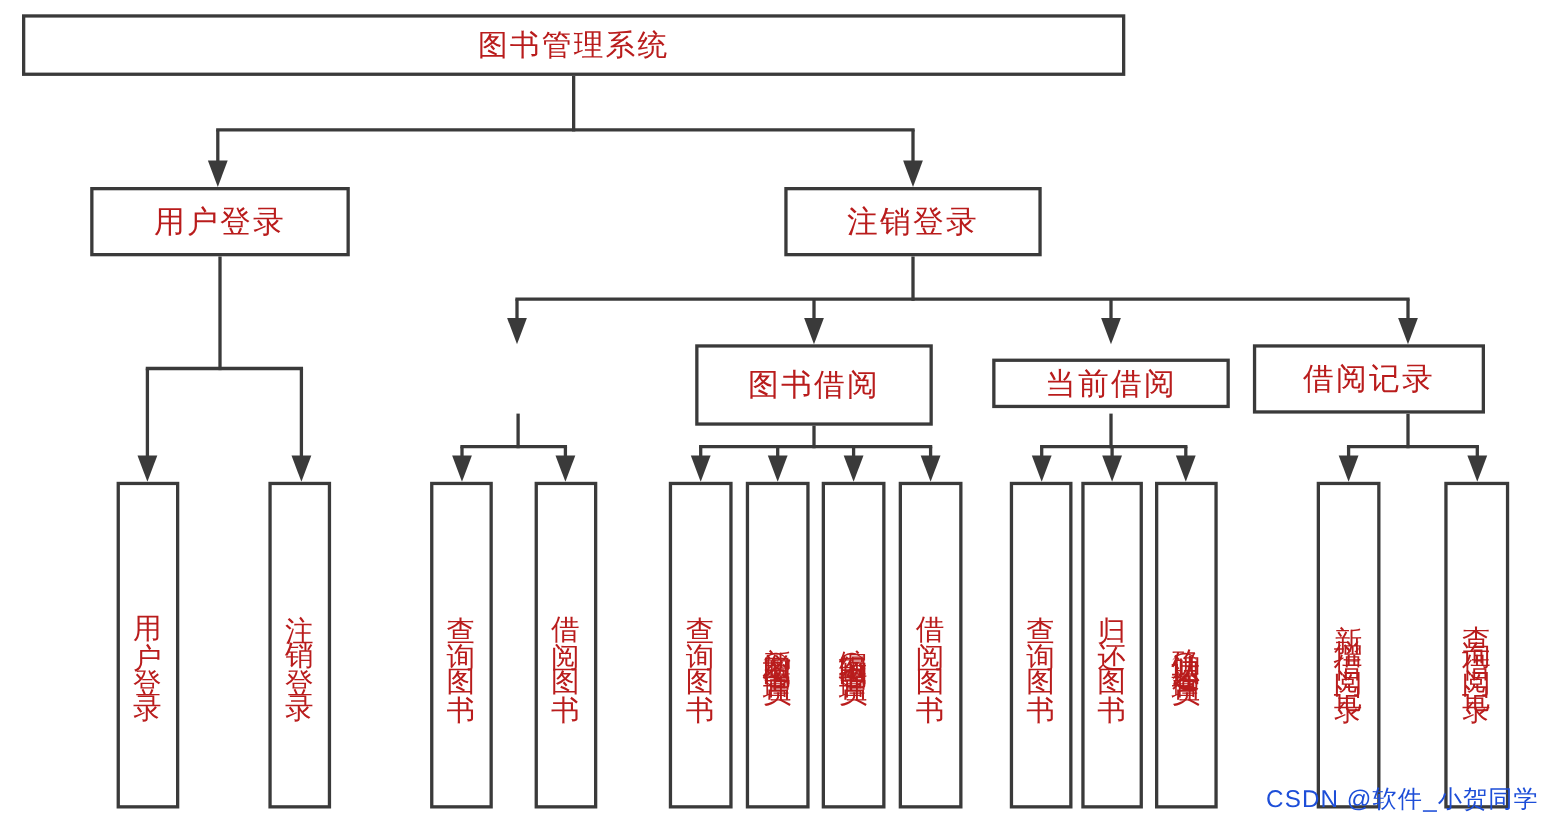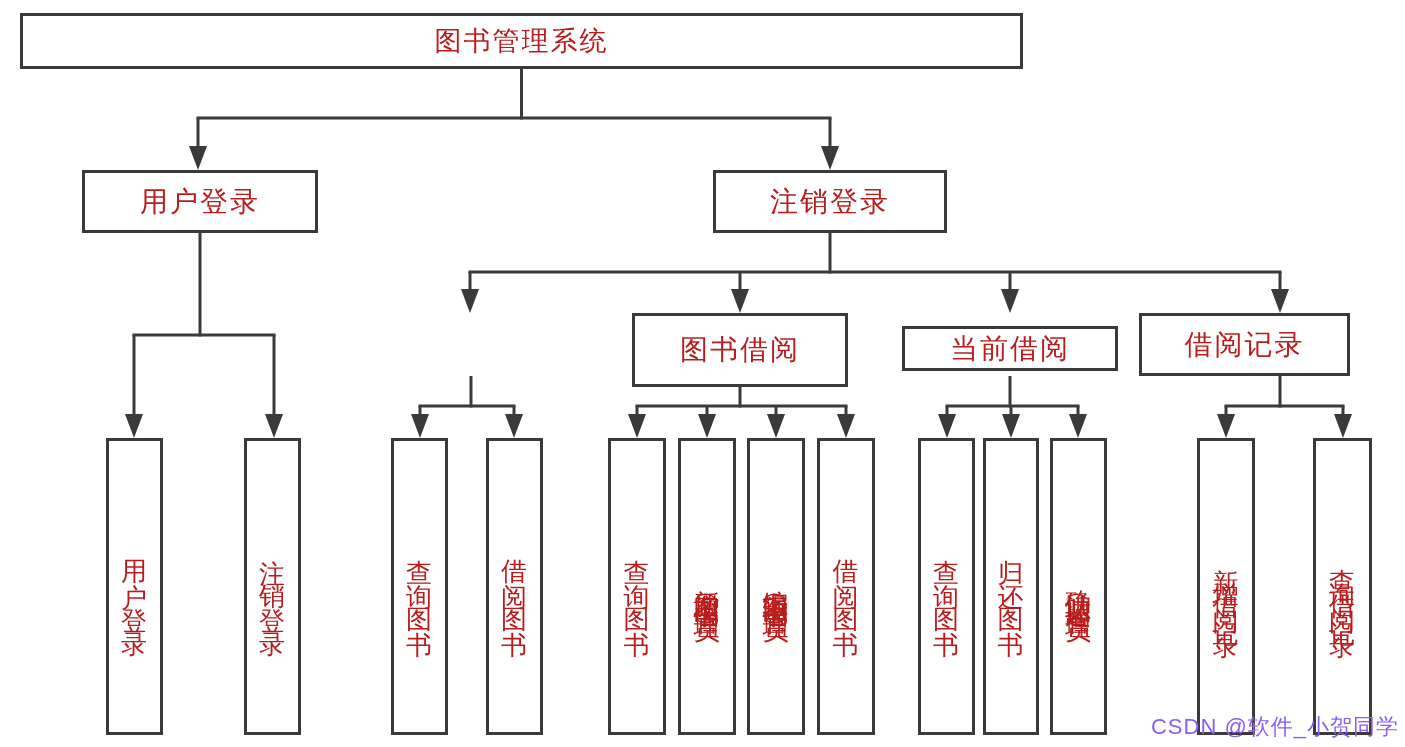--- a/index.html
+++ b/index.html
@@ -35,21 +35,21 @@
     line-height: 1;
   }
   .v-short { letter-spacing: 24px; }
   .v-mid   { letter-spacing: 13px; }
   .v-long  { letter-spacing: 4px; }
   .watermark {
     position: absolute;
     right: 6px;
     bottom: 5px;
     font-size: 22px;
-    color: #8b5cf6;
+    color: #1d4ed8;
     letter-spacing: 1px;
     white-space: nowrap;
   }
   svg line { stroke: #3a3a3a; stroke-width: 3; }
   svg polygon { fill: #3a3a3a; }
 </style>
 </head>
 <body>
 
 <div id="canvas">

